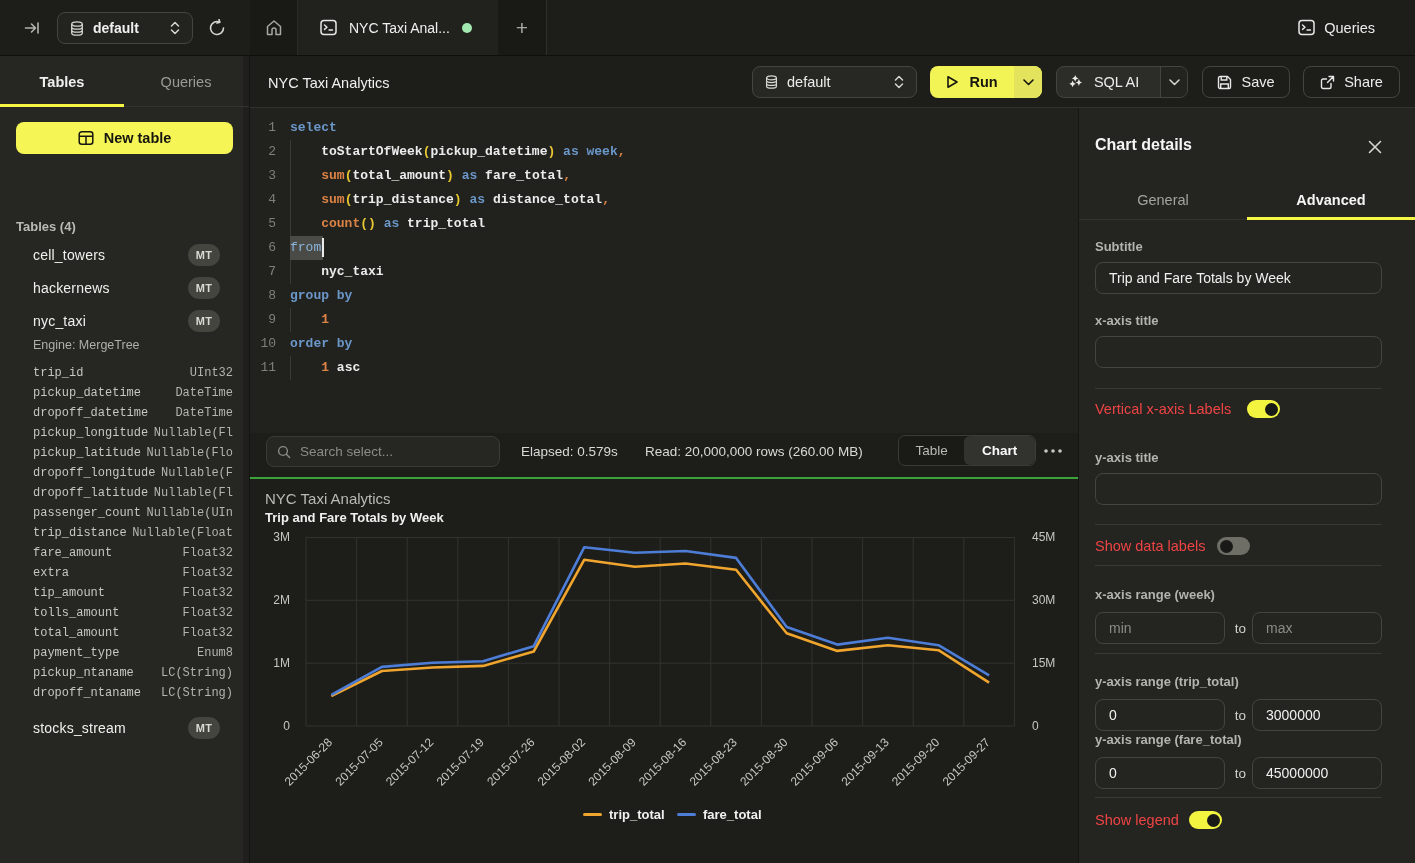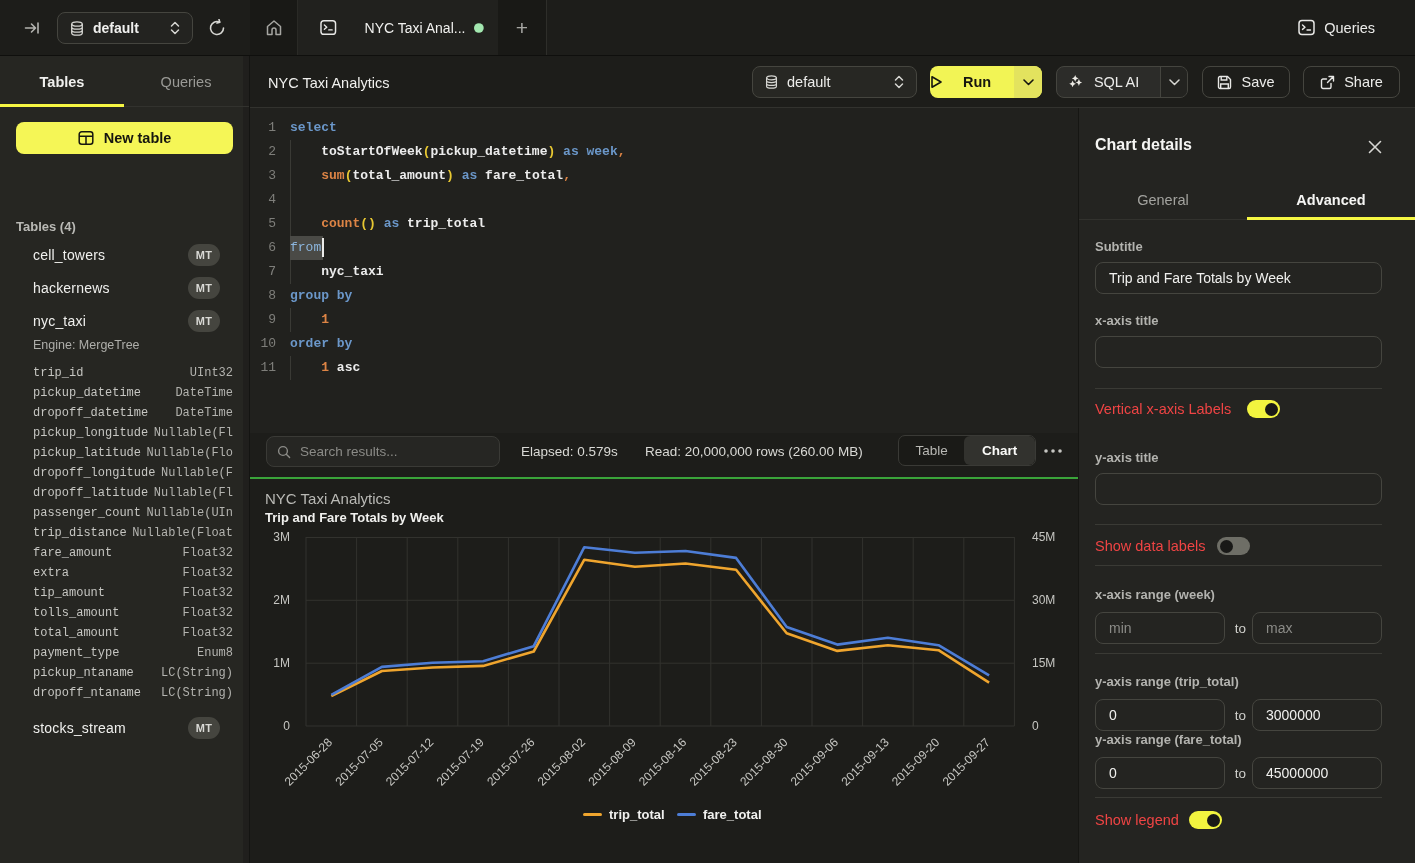--- a/index.html
+++ b/index.html
@@ -6,21 +6,21 @@
 html,body { width:1415px; height:863px; background:#1b1b18; font-family:"Liberation Sans",sans-serif; overflow:hidden; }
 #app { position:relative; width:1415px; height:863px; color:#ececea; }
 .abs { position:absolute; }
 svg { display:block; }
 
 
 #topbar { left:0; top:0; width:1415px; height:56px; background:#1d1d1a; border-bottom:1px solid #0f0f0d; }
 #tabstrip { left:250px; top:0; width:297px; height:55px; background:#191916; border-right:1px solid #2e2e2a; }
 #hometab { left:250px; top:0; width:48px; height:55px; border-right:1px solid #2a2a26; display:flex; align-items:center; justify-content:center; }
 #activetab { left:298px; top:0; width:200px; height:55px; background:#21211e; display:flex; align-items:center; padding:0 14px; }
-#activetab .ttl { color:#f0f0ee; font-size:14px; margin-left:28px; width:113px; white-space:nowrap; overflow:hidden; }
+#activetab .ttl { color:#f0f0ee; font-size:14px; margin-left:12px; width:113px; white-space:nowrap; overflow:hidden; }
 #plusbtn { left:506px; top:0; width:32px; height:55px; display:flex; align-items:center; justify-content:center; color:#a6a6a2; font-size:21px; font-weight:300; }
 #queriesbtn { right:40px; top:0; height:55px; display:flex; align-items:center; gap:9px; color:#ececea; font-size:14.5px; }
 
 .selbox { background:#232320; border:1px solid #45453f; border-radius:8px; display:flex; align-items:center; }
 
 
 #sidebar { left:0; top:56px; width:250px; height:807px; background:#262622; border-right:1px solid #141412; }
 #sidetabs { left:0; top:56px; width:249px; height:51px; border-bottom:1px solid #32322e; }
 #sidetabs .t1 { position:absolute; left:0; top:0; width:124px; height:51px; display:flex; align-items:center; justify-content:center; color:#f0f0ee; font-size:14.5px; font-weight:600; }
 #sidetabs .t2 { position:absolute; left:124px; top:0; width:124px; height:51px; display:flex; align-items:center; justify-content:center; color:#9a9a96; font-size:14.5px; }
@@ -197,21 +197,21 @@
         <ellipse cx="7" cy="3" rx="5.3" ry="2.2" fill="none" stroke="#d6d6d2" stroke-width="1.3"></ellipse>
         <path d="M1.7 3 L1.7 12 A5.3 2.2 0 0 0 12.3 12 L12.3 3 M1.7 6 A5.3 2.2 0 0 0 12.3 6 M1.7 9 A5.3 2.2 0 0 0 12.3 9" fill="none" stroke="#d6d6d2" stroke-width="1.3"></path>
       </svg>
     <span>default</span>
     <svg style="margin-left:auto" width="10" height="14" viewBox="0 0 10 14">
         <path d="M1.5 5 L5 1.5 L8.5 5 M1.5 9 L5 12.5 L8.5 9" fill="none" stroke="#d6d6d2" stroke-width="1.5" stroke-linecap="round" stroke-linejoin="round"></path>
       </svg>
   </div>
 
   <div class="abs" style="left:930px;top:66px;width:112px;height:32px;border-radius:8px;background:#f2f455;overflow:hidden;display:flex">
-    <div style="width:84px;display:flex;align-items:center;gap:20px">
+    <div style="width:84px;display:flex;align-items:center;justify-content:center;gap:10px">
       <svg width="13" height="14" viewBox="0 0 13 14">
           <path d="M2 1.8 L11 7 L2 12.2 Z" fill="none" stroke="#16160f" stroke-width="1.6" stroke-linejoin="round"></path>
         </svg>
       <span style="font-size:14.5px;font-weight:600;color:#16160f">Run</span>
     </div>
     <div style="width:28px;background:#e3e35e;display:flex;align-items:center;justify-content:center">
       <svg width="11" height="7" viewBox="0 0 11 7">
           <path d="M1 1 L5.5 5.5 L10 1" fill="none" stroke="#16160f" stroke-width="1.6" stroke-linecap="round" stroke-linejoin="round"></path>
         </svg>
     </div>
@@ -262,37 +262,38 @@
     <div class="lnum" style="top:224px">10</div>
     <div class="lnum" style="top:248px">11</div>
     <div class="guide" style="top:32px;height:96px"></div>
     <div class="guide" style="top:152px;height:24px"></div>
     <div class="guide" style="top:200px;height:24px"></div>
     <div class="guide" style="top:248px;height:24px"></div>
     <div id="fromsel"></div>
     <div class="cline" style="top:8px"><span class="kw">select</span></div>
     <div class="cline" style="top:32px">    toStartOfWeek<span class="pr">(</span>pickup_datetime<span class="pr">)</span> <span class="kw">as week</span><span class="cm">,</span></div>
     <div class="cline" style="top:56px">    <span class="fn">sum</span><span class="pr">(</span>total_amount<span class="pr">)</span> <span class="kw">as</span> fare_total<span class="cm">,</span></div>
+    <div class="cline" style="top:80px">    <span class="fn">sum</span><span class="pr">(</span>trip_distance<span class="pr">)</span> <span class="kw">as</span> distance_total<span class="cm">,</span></div>
     <div class="cline" style="top:104px">    <span class="fn">count</span><span class="pr">()</span> <span class="kw">as</span> trip_total</div>
     <div class="cline" style="top:128px"><span style="color:#8cb6de;font-weight:400">from</span></div>
     <div class="cline" style="top:152px">    nyc_taxi</div>
     <div class="cline" style="top:176px"><span class="kw">group by</span></div>
     <div class="cline" style="top:200px">    <span class="cm">1</span></div>
     <div class="cline" style="top:224px"><span class="kw">order by</span></div>
     <div class="cline" style="top:248px">    <span class="cm">1</span> asc</div>
     <div id="cursor"></div>
   </div>
 
   <div class="abs" id="resbar"></div>
   <div class="abs" id="ressearch">
     <svg width="14" height="14" viewBox="0 0 14 14">
         <circle cx="6" cy="6" r="4.4" fill="none" stroke="#8b8b87" stroke-width="1.4"></circle>
         <path d="M9.3 9.3 L12.6 12.6" stroke="#8b8b87" stroke-width="1.4" stroke-linecap="round"></path>
       </svg>
-    <span>Search results...</span>
+    <span>Search select...</span>
   </div>
   <div class="resinfo" style="left:521px">Elapsed: 0.579s</div>
   <div class="resinfo" style="left:645px">Read: 20,000,000 rows (260.00 MB)</div>
   <div class="abs" id="seg">
       <div class="s1">Table</div>
       <div class="s2">Chart</div>
     </div>
   <svg class="abs" id="dots" width="18" height="4" viewBox="0 0 18 4">
       <circle cx="2" cy="2" r="1.8" fill="#c6c6c2"></circle>
       <circle cx="9" cy="2" r="1.8" fill="#c6c6c2"></circle>

